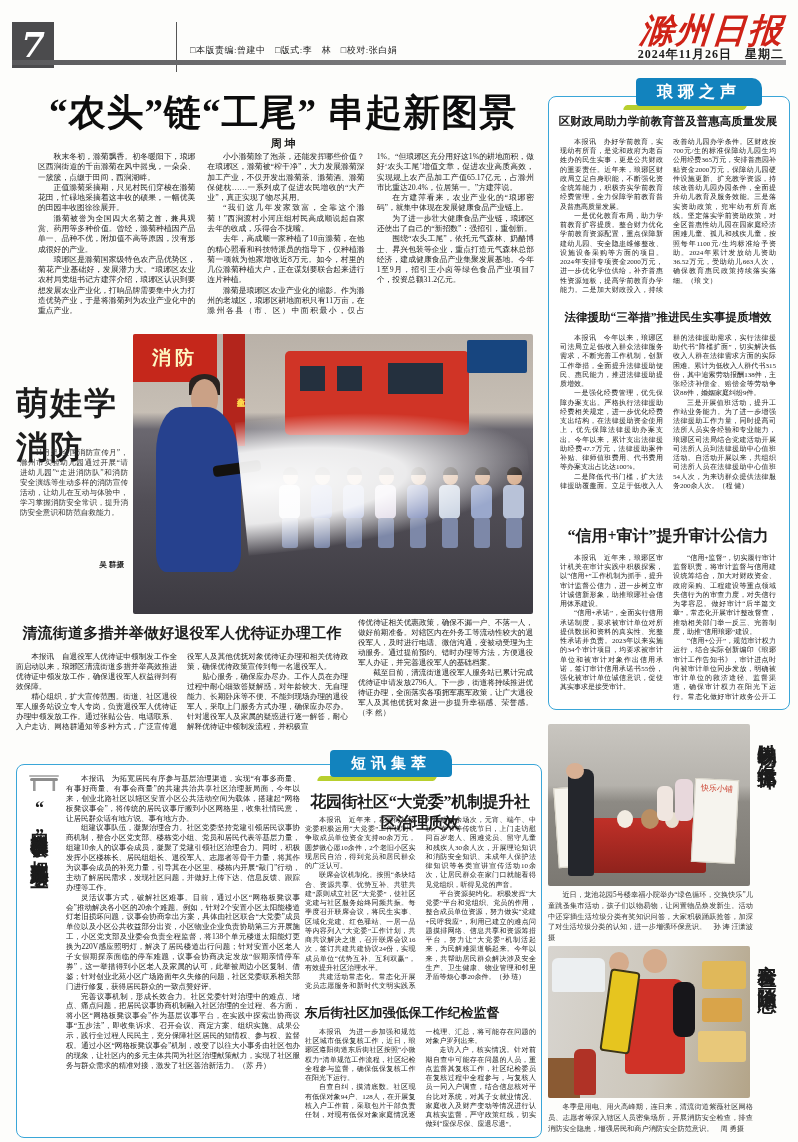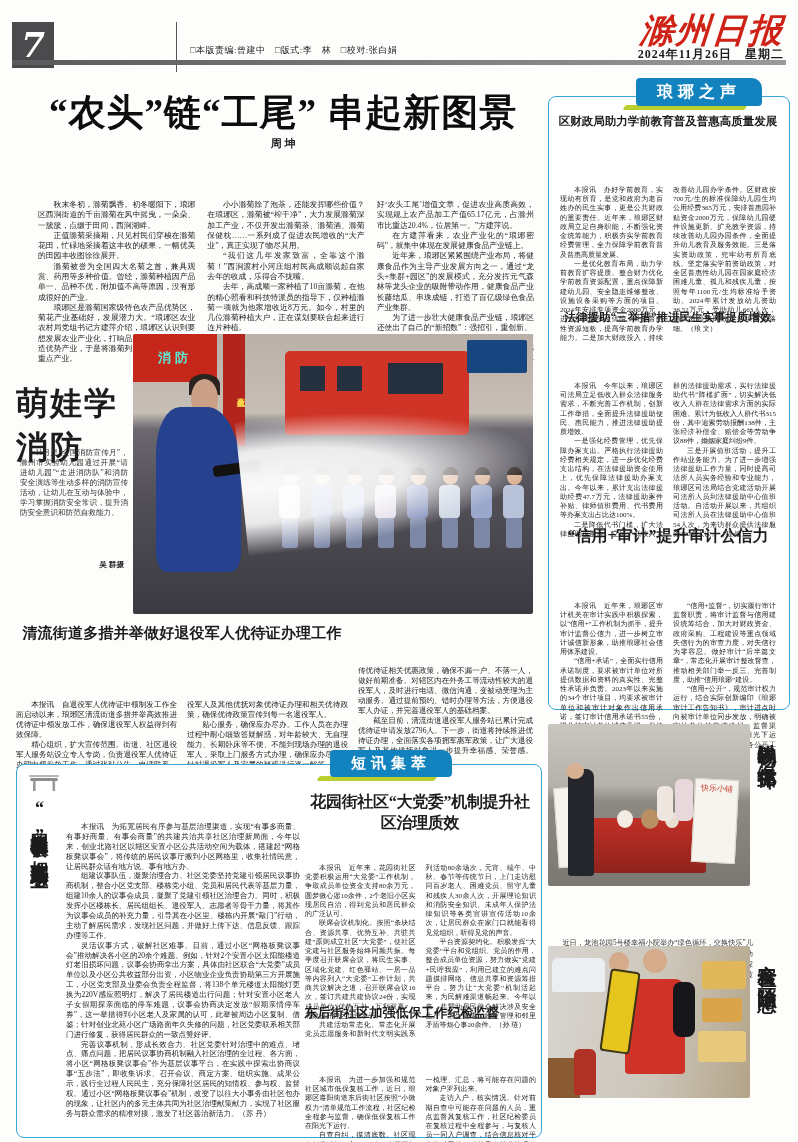--- a/index.html
+++ b/index.html
@@ -13,38 +13,38 @@
   .editors{position:absolute;left:190px;top:44px;font-size:9px;color:#222;letter-spacing:.5px;}
   .masthead{position:absolute;right:14px;top:8px;font:italic bold 34px "Liberation Serif",serif;
             color:#cf2217;letter-spacing:2px;transform:skewX(-4deg);}
   .dateline{position:absolute;right:14px;top:46px;font-size:12px;font-weight:bold;letter-spacing:1px;}
   .hdr-bar{position:absolute;left:12px;top:60px;width:774px;height:5px;
            background:linear-gradient(to right,#5a5a5c,#9a9a9c);}
   
   .art p{margin:0;text-indent:2em;text-align:justify;line-height:1.32;}
   .cols2{column-count:2;column-gap:10px;}
   .cols3{column-count:3;column-gap:12px;}
-  .clip{overflow:hidden;margin-top:48px;}
+  .clip{overflow:hidden;}
   
   .main-headline{position:absolute;left:30px;top:88px;width:506px;text-align:center;
                  font-size:37px;font-weight:bold;letter-spacing:1px;color:#0d0d0d;}
   .main-author{position:absolute;left:30px;top:136px;width:506px;text-align:center;font-size:11px;font-weight:bold;}
   .main-body{position:absolute;left:38px;top:152px;width:496px;height:180px;font-size:7.8px;}
   
   .fire-title{position:absolute;left:16px;width:116px;text-align:left;font-size:32px;font-weight:bold;letter-spacing:2px;}
   .fire-cap{position:absolute;left:20px;top:448px;width:108px;font-size:7.6px;line-height:1.42;color:#333;}
   .fire-cap p{margin:0;text-indent:2em;text-align:justify;}
   .fire-credit{position:absolute;left:20px;top:560px;width:104px;text-align:right;font-size:7.6px;font-weight:bold;}
   .photo{position:absolute;overflow:hidden;border-radius:2px;}
   .photo-main{left:133px;top:334px;width:400px;height:280px;background:linear-gradient(#b9b1a8 0%,#c7bfb5 28%,#6b6870 34%,#514e56 60%,#3c3a41 100%);}
   
   .pm-truck{position:absolute;left:38%;top:6%;width:46%;height:30%;background:#d03426;border-radius:5px;}
   .pm-truck i{position:absolute;display:block;background:#24303e;}
-  .pm-banner{position:absolute;left:0;top:0;width:21%;height:17%;background:#c5271b;color:#5eead4;
-             font-size:13px;font-weight:bold;display:flex;align-items:center;justify-content:center;letter-spacing:4px;}
+  .pm-banner{position:absolute;left:0;top:0;width:21%;height:17%;background:#c5271b;color:#fef9c3;
+             font-size:19px;font-weight:bold;display:flex;align-items:center;justify-content:center;letter-spacing:4px;}
   .pm-slogan{position:absolute;left:22.5%;top:0;width:5.5%;height:40%;background:#b3251c;color:#ffd94d;
              writing-mode:vertical-rl;text-orientation:upright;font-size:8px;font-weight:bold;
              display:flex;align-items:flex-start;justify-content:center;padding-top:4px;box-sizing:border-box;}
   .pm-sign{position:absolute;right:1.5%;top:2%;width:15%;height:12%;background:#17457f;border-radius:2px;}
   .pm-man{position:absolute;left:1%;top:16%;width:26%;height:84%;}
   .pm-man .head{position:absolute;left:52%;top:0;width:26%;height:17%;background:#caa186;border-radius:50%;}
   .pm-man .hair{position:absolute;left:50%;top:-2%;width:30%;height:9%;background:#2a2320;border-radius:50% 50% 0 0;}
   .pm-man .torso{position:absolute;left:18%;top:12%;width:82%;height:70%;background:#26418e;border-radius:28% 40% 12% 12%;}
   .kid{position:absolute;bottom:22%;width:25px;height:82px;}
   .kid .h{position:absolute;left:22%;top:0;width:15px;height:15px;background:#d9b294;border-radius:50%;}
@@ -131,21 +131,20 @@
   <div class="main-body art cols3 clip">
     <p>秋末冬初，滁菊飘香。初冬暖阳下，琅琊区西涧街道的千亩滁菊在风中摇曳，一朵朵、一簇簇，点缀于田间，西涧湖畔。</p>
     <p>正值滁菊采摘期，只见村民们穿梭在滁菊花田，忙碌地采摘着这丰收的硕果，一幅优美的田园丰收图徐徐展开。</p>
     <p>滁菊被誉为全国四大名菊之首，兼具观赏、药用等多种价值。曾经，滁菊种植因产品单一、品种不优，附加值不高等原因，没有形成很好的产业。</p>
     <p>琅琊区是滁菊国家级特色农产品优势区，菊花产业基础好，发展潜力大。“琅琊区农业农村局党组书记方建萍介绍，琅琊区认识到要想发展农业产业化，打响品牌需要集中火力打造优势产业，于是将滁菊列为农业产业化中的重点产业。</p>
     <p>小小滁菊除了泡茶，还能发挥哪些价值？在琅琊区，滁菊被“榨干净”，大力发展滁菊深加工产业，不仅开发出滁菊茶、滁菊酒、滁菊保健枕……一系列成了促进农民增收的“大产业”，真正实现了物尽其用。</p>
     <p>“我们这几年发家致富，全靠这个滁菊！”西涧渡村小河庄组村民高成顺说起自家去年的收成，乐得合不拢嘴。</p>
     <p>去年，高成顺一家种植了10亩滁菊，在他的精心照看和科技特派员的指导下，仅种植滁菊一项就为他家增收近8万元。如今，村里的几位滁菊种植大户，正在谋划要联合起来进行连片种植。</p>
     <p>滁菊是琅琊区农业产业化的缩影。作为滁州的老城区，琅琊区耕地面积只有11万亩，在滁州各县（市、区）中面积最小，仅占1%。“但琅琊区充分用好这1%的耕地面积，做好‘农头工尾’增值文章，促进农业高质高效，实现规上农产品加工产值65.17亿元，占滁州市比重达20.4%，位居第一。”方建萍说。</p>
     <p>在方建萍看来，农业产业化的“琅琊密码”，就集中体现在发展健康食品产业链上。</p>
-    <p>近年来，琅琊区紧紧围绕产业布局，将健康食品作为主导产业发展方向之一，通过“龙头+集群+园区”的发展模式，充分发挥元气森林等龙头企业的吸附带动作用，健康食品产业长藤结瓜、串珠成链，打造了百亿级绿色食品产业集群。</p>
     <p>为了进一步壮大健康食品产业链，琅琊区还使出了自己的“新招数”：强招引，重创新。</p>
     <p>围绕“农头工尾”，依托元气森林、奶酪博士、昇兴包装等企业，重点打造元气森林总部经济，建成健康食品产业集聚发展基地。今年1至9月，招引王小卤等绿色食品产业项目7个，投资总额31.2亿元。</p>
 
   </div>
 
   <div class="fire-title" style="top:382px;">萌娃学消防</div>
   <div class="fire-cap art">
     <p>11月是“全国消防宣传月”，滁州市实验幼儿园通过开展“请进幼儿园”“走进消防队”和消防安全演练等生动多样的消防宣传活动，让幼儿在互动与体验中，学习掌握消防安全常识，提升消防安全意识和防范自救能力。</p>
   </div>
   <div class="fire-credit">吴 群摄</div>

